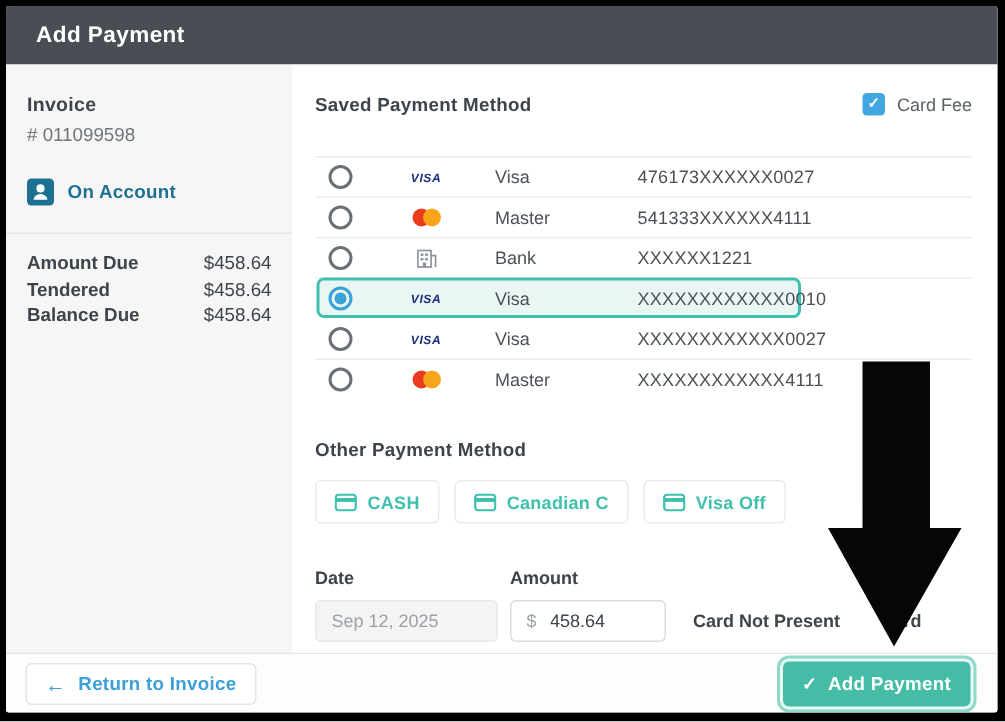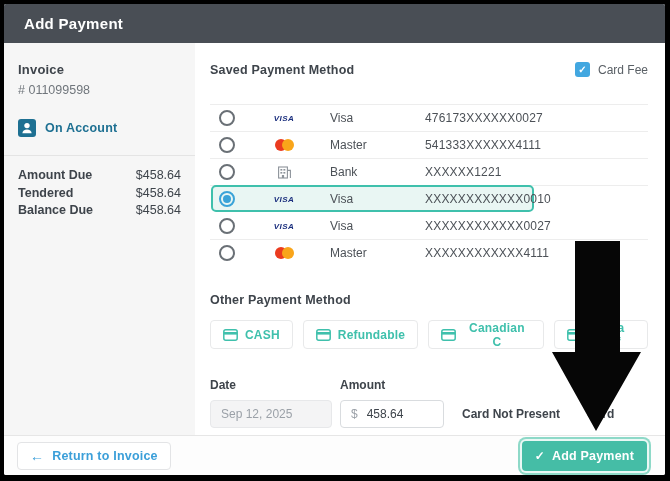--- a/index.html
+++ b/index.html
@@ -237,29 +237,20 @@
   <button class="other-btn">
     <span class="card-ic">
       <svg width="15" height="12" viewBox="0 0 15 12">
         <rect x="0.8" y="0.8" width="13.4" height="10.4" rx="2" fill="none" stroke="#3fc0ac" stroke-width="1.5"></rect>
         <rect x="0.8" y="3" width="13.4" height="2.6" fill="#3fc0ac"></rect>
       </svg>
     </span>
     <span class="ob-label">CASH</span>
   </button>
 
-  <button class="other-btn">
-    <span class="card-ic">
-      <svg width="15" height="12" viewBox="0 0 15 12">
-        <rect x="0.8" y="0.8" width="13.4" height="10.4" rx="2" fill="none" stroke="#3fc0ac" stroke-width="1.5"></rect>
-        <rect x="0.8" y="3" width="13.4" height="2.6" fill="#3fc0ac"></rect>
-      </svg>
-    </span>
-    <span class="ob-label">Refundable</span>
-  </button>
 
   <button class="other-btn">
     <span class="card-ic">
       <svg width="15" height="12" viewBox="0 0 15 12">
         <rect x="0.8" y="0.8" width="13.4" height="10.4" rx="2" fill="none" stroke="#3fc0ac" stroke-width="1.5"></rect>
         <rect x="0.8" y="3" width="13.4" height="2.6" fill="#3fc0ac"></rect>
       </svg>
     </span>
     <span class="ob-label">Canadian C</span>
   </button>

